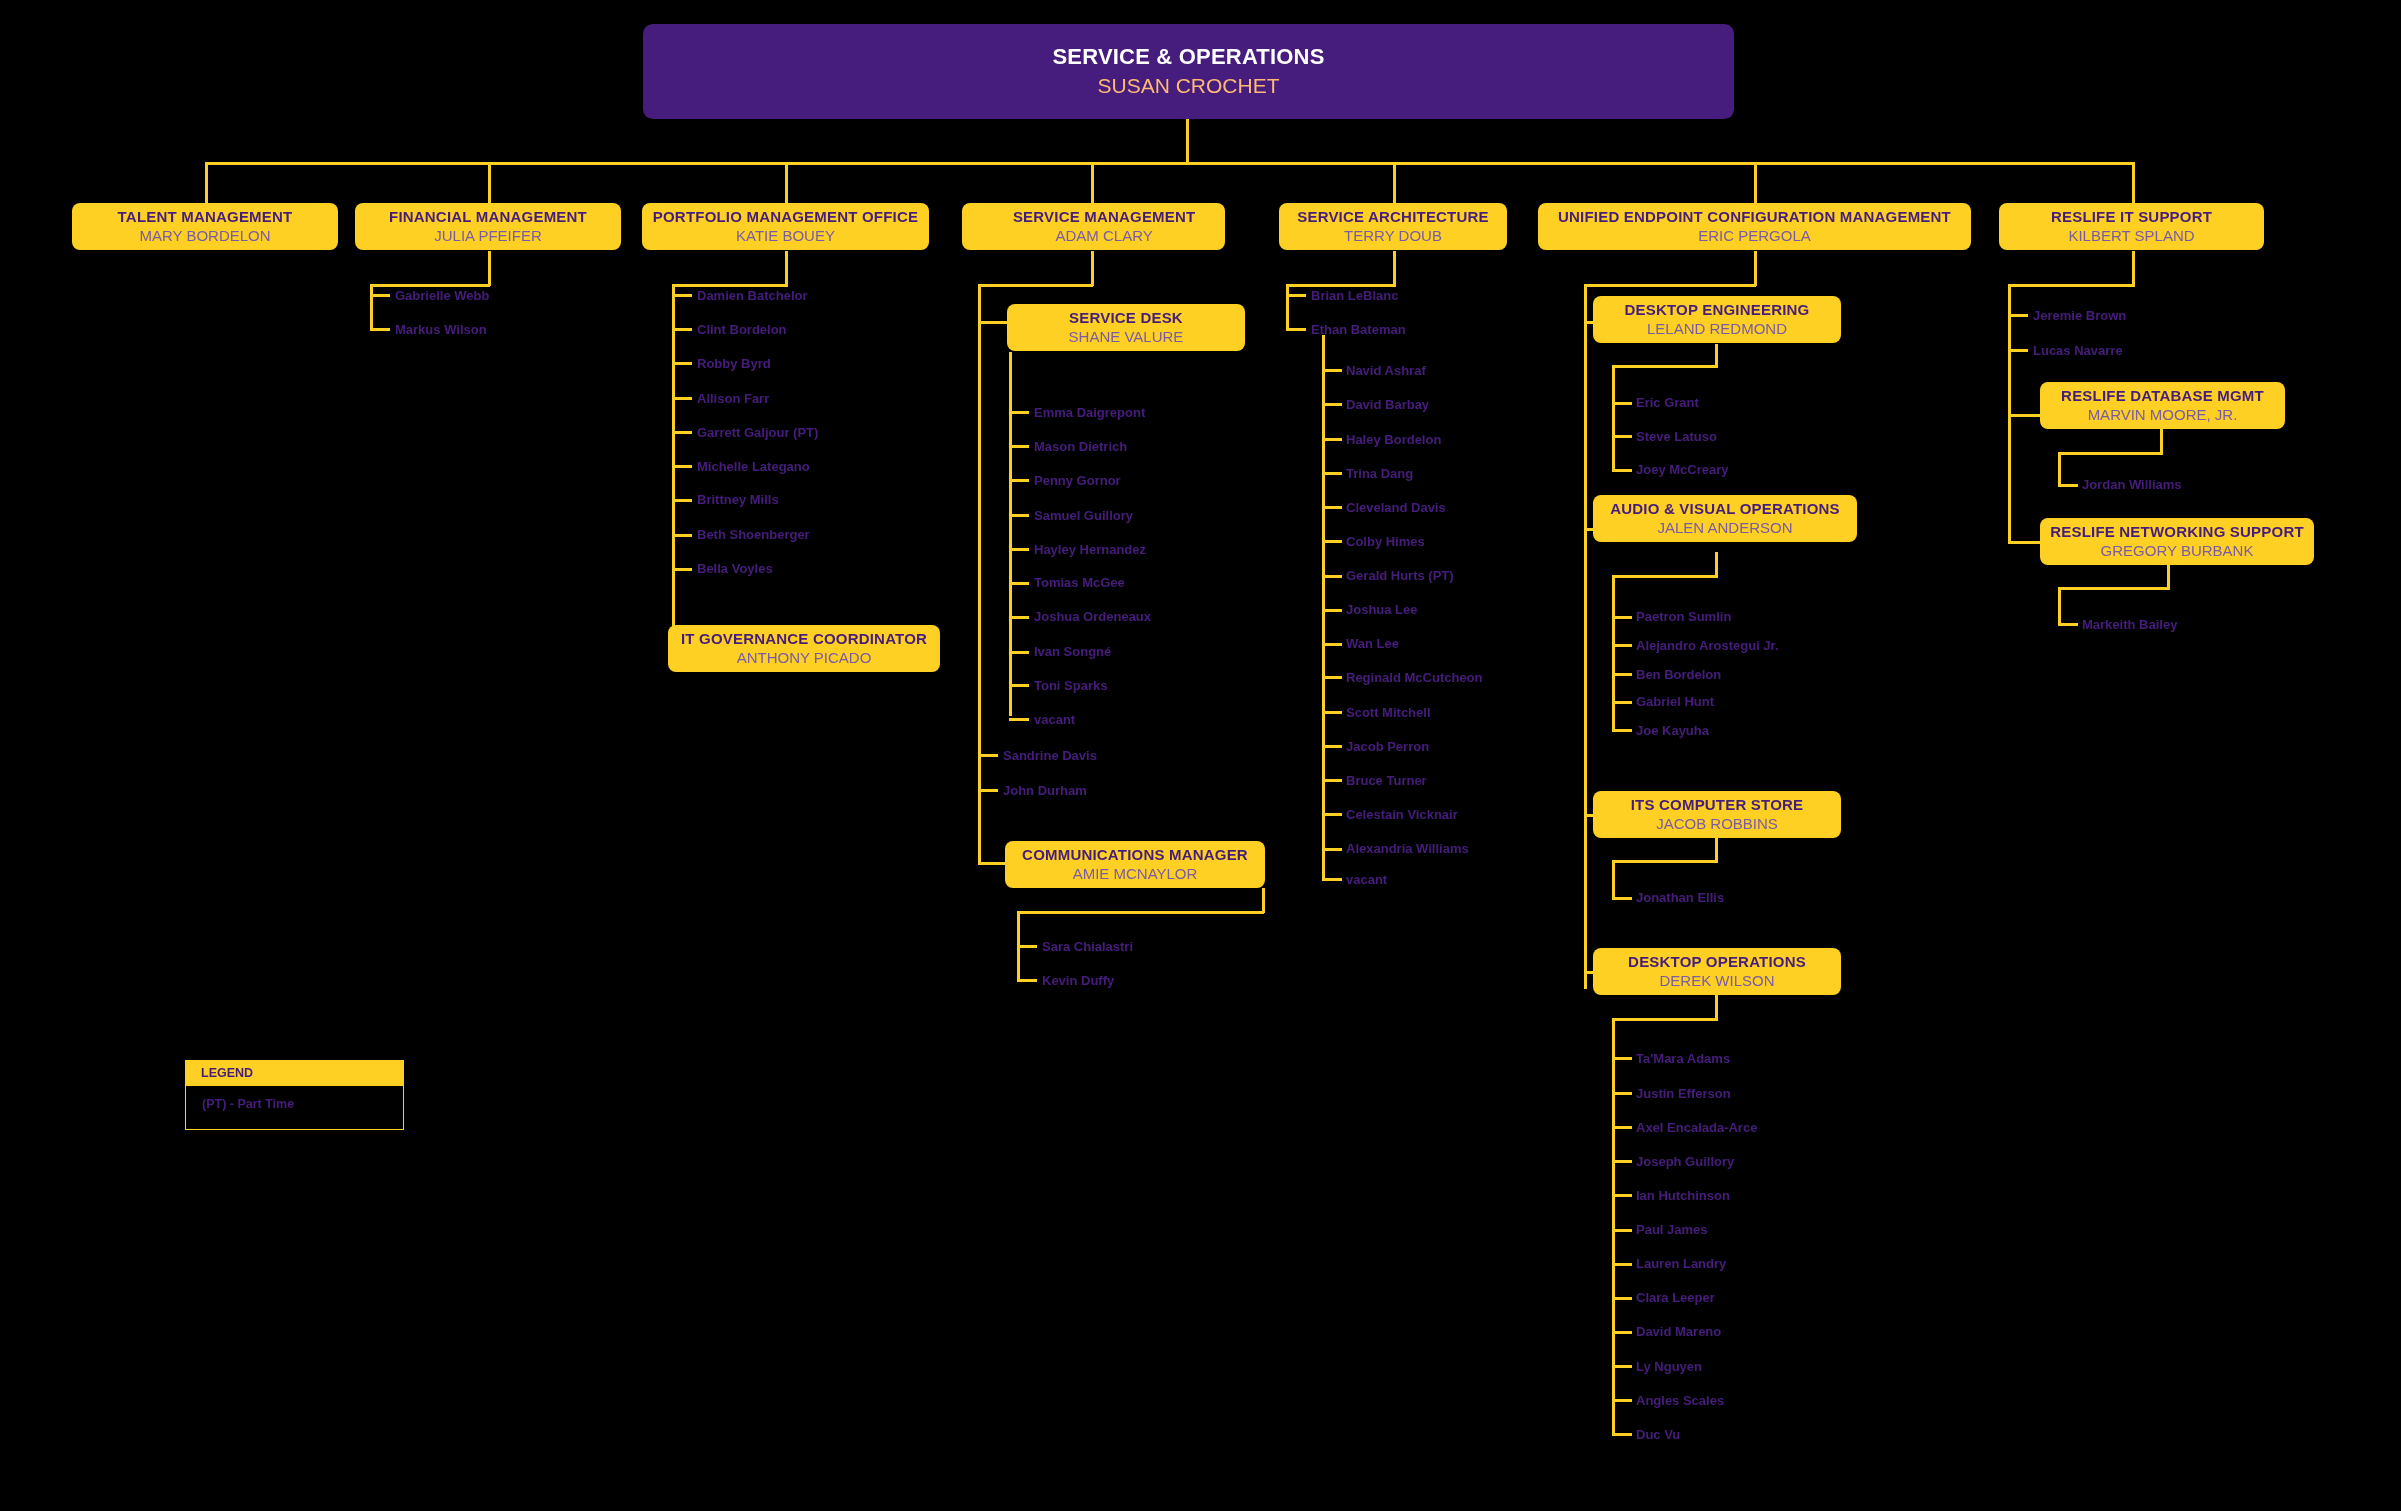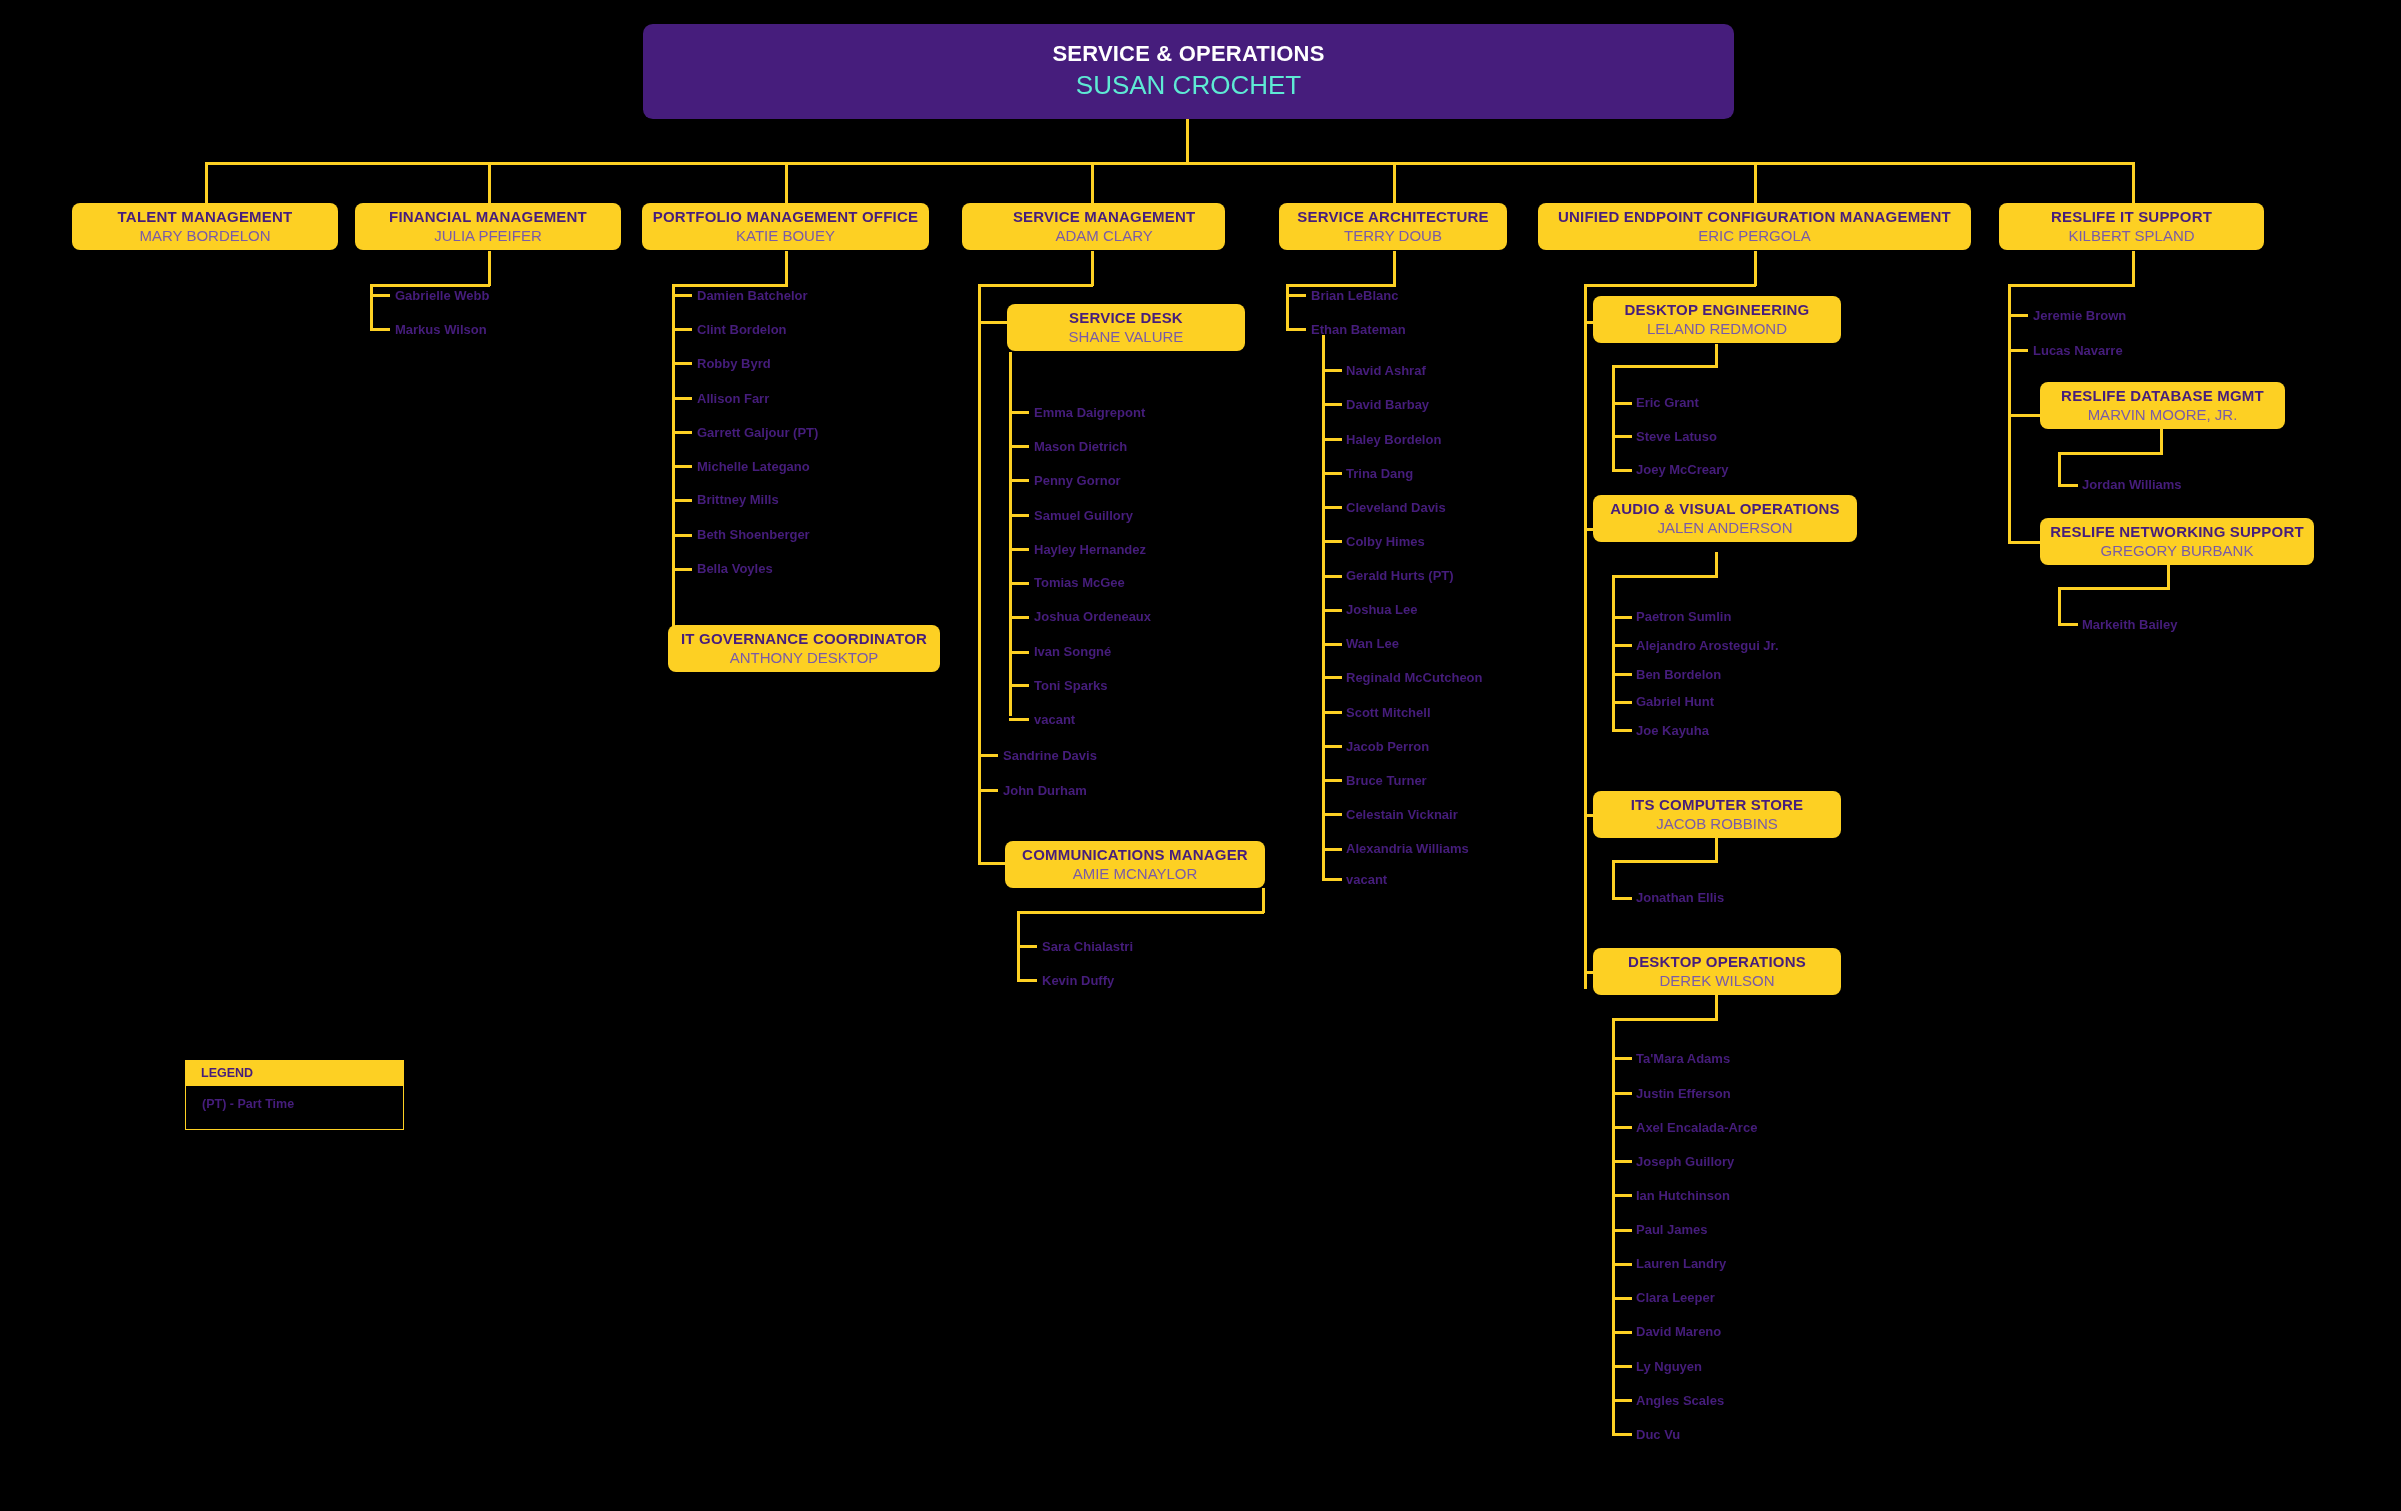--- a/index.html
+++ b/index.html
@@ -35,21 +35,21 @@
     line-height:1.2;
     white-space:nowrap;
   }
 
   
   .root{
     background:#461D7C;
     border-radius:9.8px;
   }
   .root .t{color:#FFFFFF;font-size:22px;}
-  .root .s{color:#5eead4;font-size:26px;margin-top:3.6px;}
+  .root .s{color:#fdba74;font-size:21px;margin-top:3.6px;}
 
   
   .unit{background:#FDD023;}
   .unit .t{color:#461D7C;font-size:15px;}
   .unit .s{color:#7A5BA8;font-size:15px;margin-top:0.9px;}
 
   
   .leaf{
     position:absolute;
     color:#461D7C;
@@ -162,21 +162,21 @@
   <div class="leaf" style="left:697px;top:357px;">Robby Byrd</div>
   <div class="leaf" style="left:697px;top:392px;">Allison Farr</div>
   <div class="leaf" style="left:697px;top:426px;">Garrett Galjour (PT)</div>
   <div class="leaf" style="left:697px;top:460px;">Michelle Lategano</div>
   <div class="leaf" style="left:697px;top:493px;">Brittney Mills</div>
   <div class="leaf" style="left:697px;top:528px;">Beth Shoenberger</div>
   <div class="leaf" style="left:697px;top:562px;">Bella Voyles</div>
 
   <div class="box unit" style="left:668px;top:625px;width:272px;height:47px;">
     <div class="t">IT GOVERNANCE COORDINATOR</div>
-    <div class="s">ANTHONY DESKTOP</div>
+    <div class="s">ANTHONY PICADO</div>
   </div>
 
   <div class="ln vl" style="left:1091px;top:251px;height:35px;"></div>
   <div class="ln hl" style="left:978px;top:284px;width:115px;"></div>
   <div class="ln vl" style="left:978px;top:284px;height:580px;"></div>
   <div class="ln hl" style="left:978px;top:321px;width:31px;"></div>
   <div class="ln hl" style="left:978px;top:754px;width:19.6px;"></div>
   <div class="ln hl" style="left:978px;top:789px;width:19.6px;"></div>
   <div class="ln hl" style="left:978px;top:862px;width:28.6px;"></div>
 

